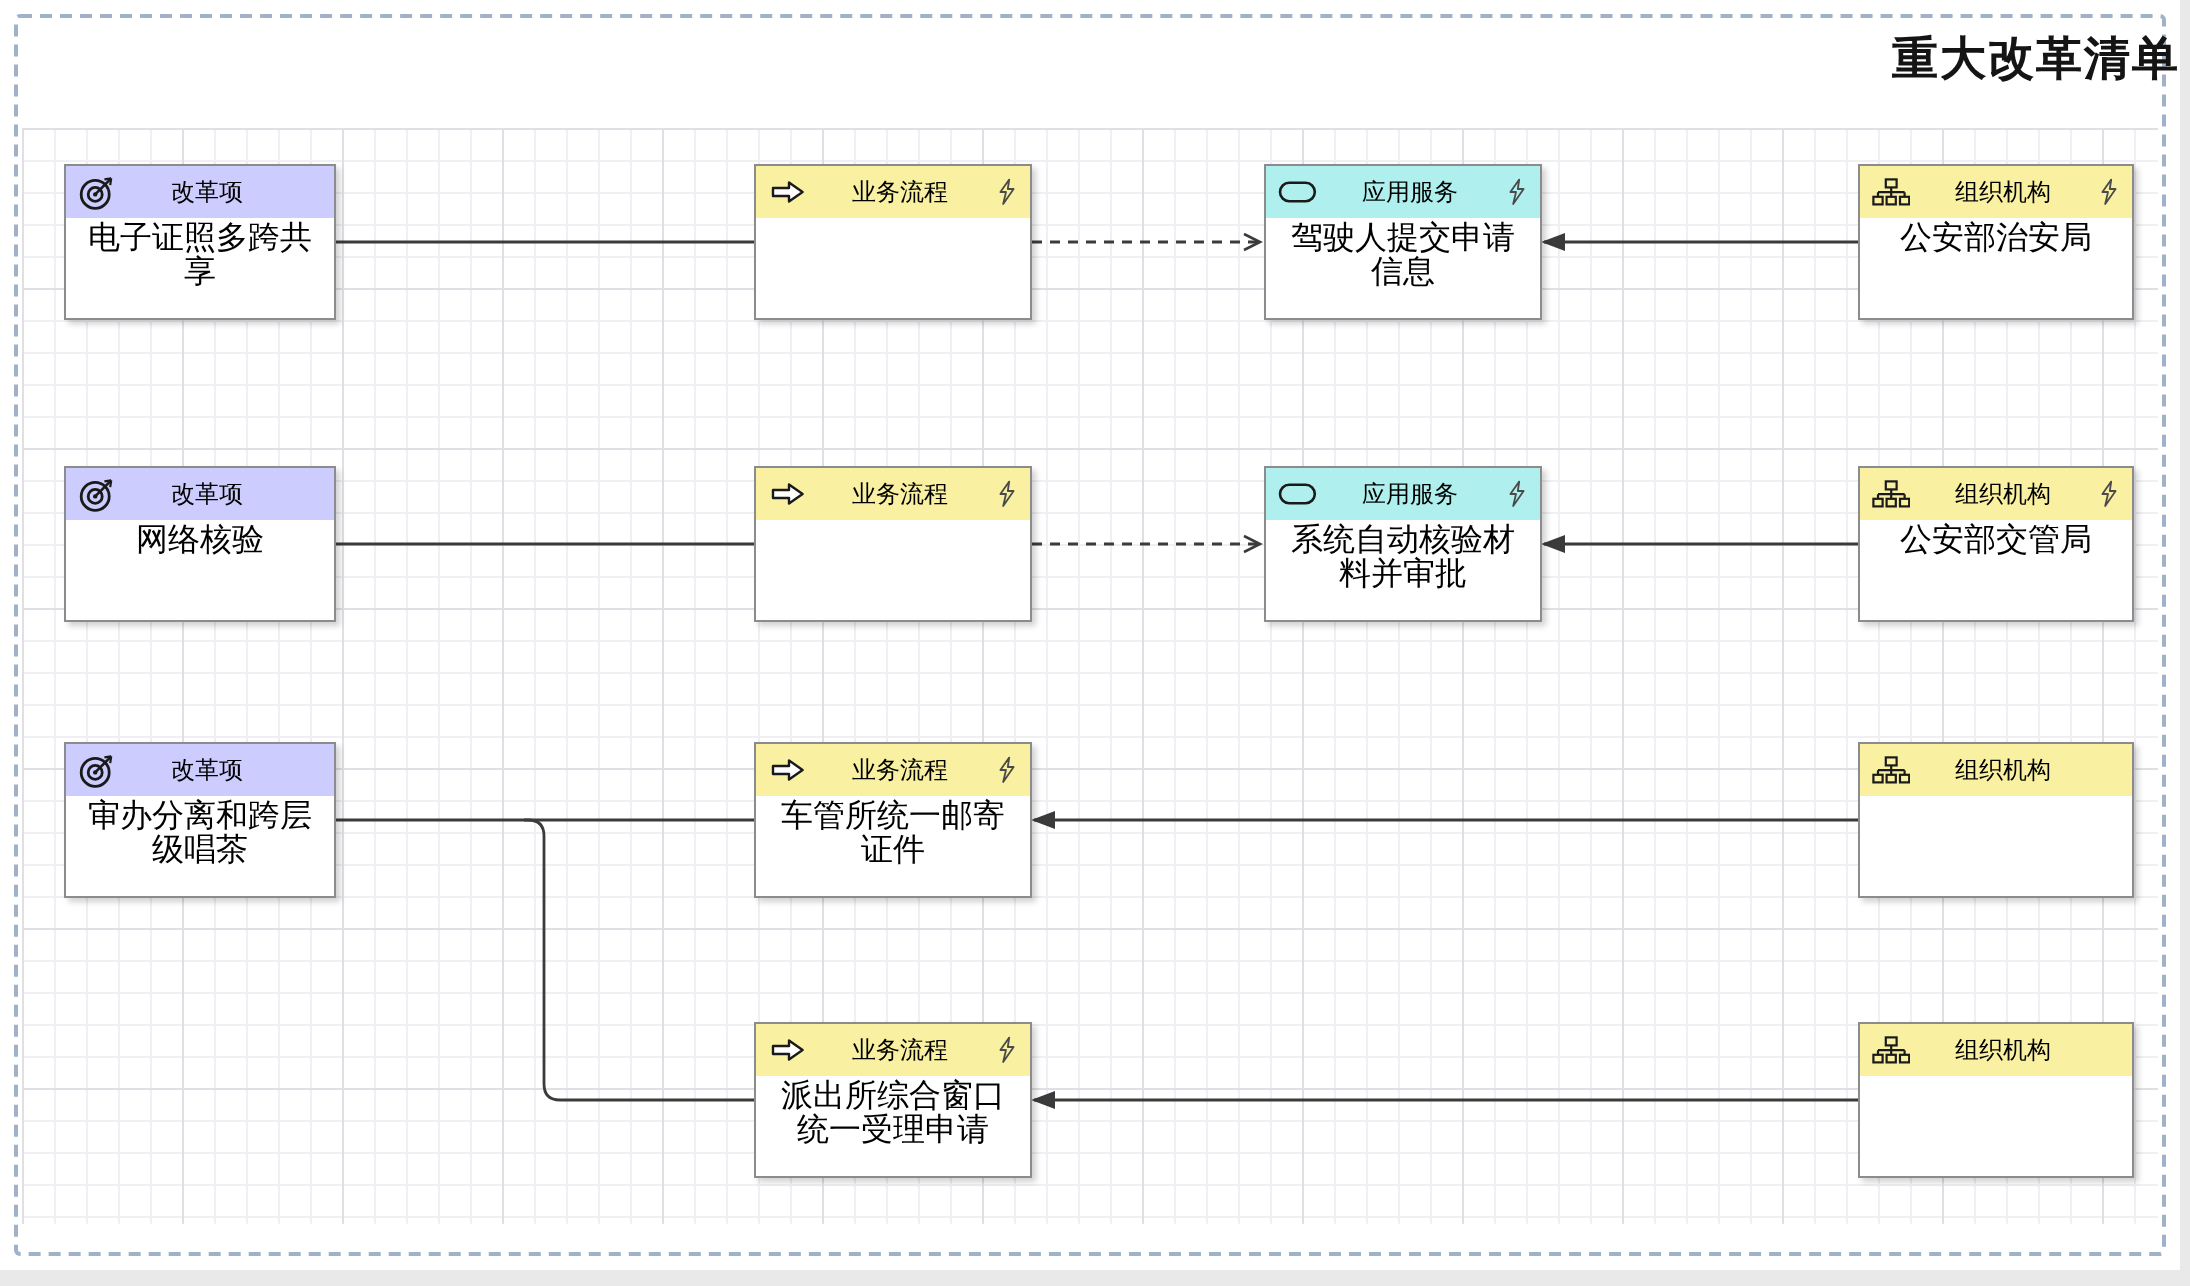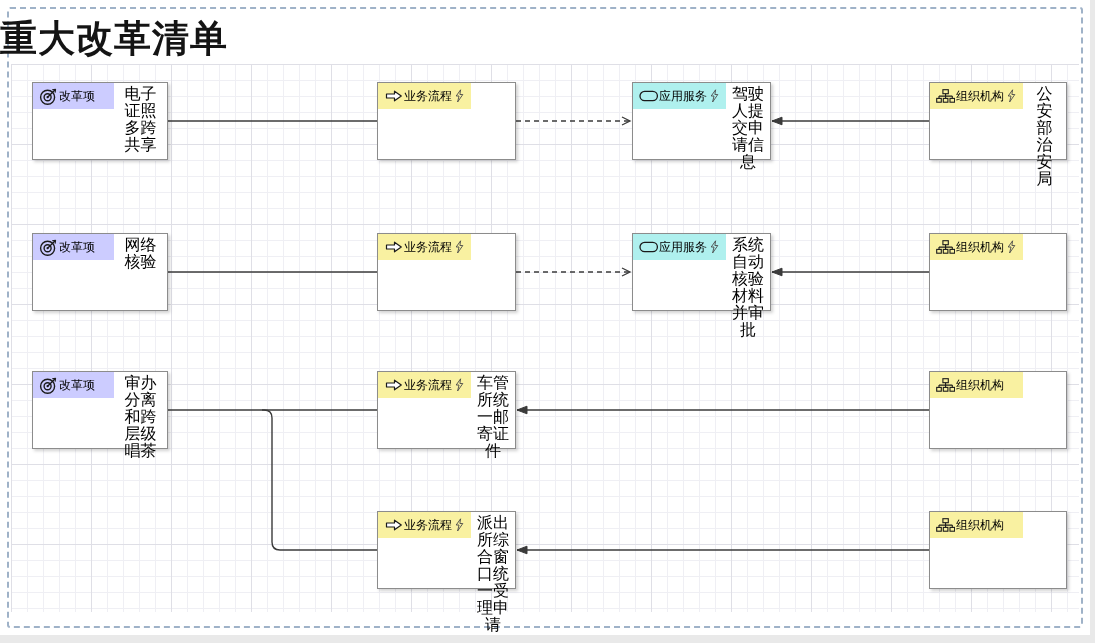--- a/index.html
+++ b/index.html
@@ -18,30 +18,30 @@
   .grid{
     position:absolute;left:11px;top:64px;width:1068px;height:548px;
     background-image:
       linear-gradient(to right,#DFDFE6 1px,transparent 1px),
       linear-gradient(to bottom,#DFDFE6 1px,transparent 1px),
       linear-gradient(to right,#EFEFF4 1px,transparent 1px),
       linear-gradient(to bottom,#EFEFF4 1px,transparent 1px);
     background-size:80px 80px,80px 80px,16px 16px,16px 16px;
   }
   .title{
-    position:absolute;top:14px;left:0;width:1090px;text-align:left;
-    font-size:37px;font-weight:bold;color:#141414;letter-spacing:1px;
+    position:absolute;top:14px;left:0;width:1090px;text-align:right;
+    font-size:23px;font-weight:bold;color:#141414;letter-spacing:1px;
   }
   svg.edge-layer{position:absolute;left:0;top:0;z-index:2;}
   .edge{stroke:#3B3B3B;stroke-width:1.4;fill:none;}
   .edge.dashed{stroke-dasharray:5 4;}
   .node{
     position:absolute;z-index:3;background:#ffffff;border:1px solid #8C8C8C;
     box-shadow:2px 2px 3px rgba(0,0,0,0.18);
-    display:flex;flex-direction:row;box-sizing:border-box;
+    display:flex;flex-direction:column;box-sizing:border-box;
   }
   .hdr{
     height:26px;flex:0 0 26px;display:flex;align-items:center;
     padding:0 5px;font-size:12px;color:#000;
   }
   .hdr .lbl{flex:1;text-align:center;white-space:nowrap;}
   .icon{width:21px;height:20px;display:flex;align-items:center;justify-content:center;flex:0 0 21px;}
   .badge{width:14px;height:20px;display:flex;align-items:center;justify-content:center;flex:0 0 14px;}
   .nbody{
     flex:1;padding:2px 6px;text-align:center;
@@ -203,20 +203,21 @@
               <rect x="14" y="9.4" width="4.6" height="3.8" fill="none" stroke="#1a1a1a" stroke-width="1.1"></rect>
             </svg>
           </span>
           <span class="lbl">组织机构</span>
           <span class="badge">
             <svg width="9" height="14" viewBox="0 0 9 14">
               <path d="M5.6,0.8 L1.2,7 L4,7 L2.6,13 L7.8,5.5 L4.9,5.5 Z" fill="none" stroke="#4a4a4a" stroke-width="0.9" stroke-linejoin="round"></path>
             </svg>
           </span>
         </div>
+        <div class="nbody">公安部交管局</div>
       </div>
       <div class="node" style="left: 32px; top: 371px; width: 136px; height: 78px;">
         <div class="hdr" style="background: rgb(204, 204, 255);">
           <span class="icon">
             <svg width="19" height="19" viewBox="0 0 19 19">
               <circle cx="8.6" cy="10.2" r="7" fill="none" stroke="#1a1a1a" stroke-width="1.4"></circle>
               <circle cx="8.6" cy="10.2" r="3.5" fill="none" stroke="#1a1a1a" stroke-width="1.4"></circle>
               <circle cx="8.6" cy="10.2" r="1.1" fill="#1a1a1a"></circle>
               <line x1="8.6" y1="10.2" x2="16.6" y2="2.2" stroke="#1a1a1a" stroke-width="1.3"></line>
               <path d="M16.6,2.2 L16.1,5.6 M16.6,2.2 L13.2,2.7" stroke="#1a1a1a" stroke-width="1.1" fill="none"></path>

